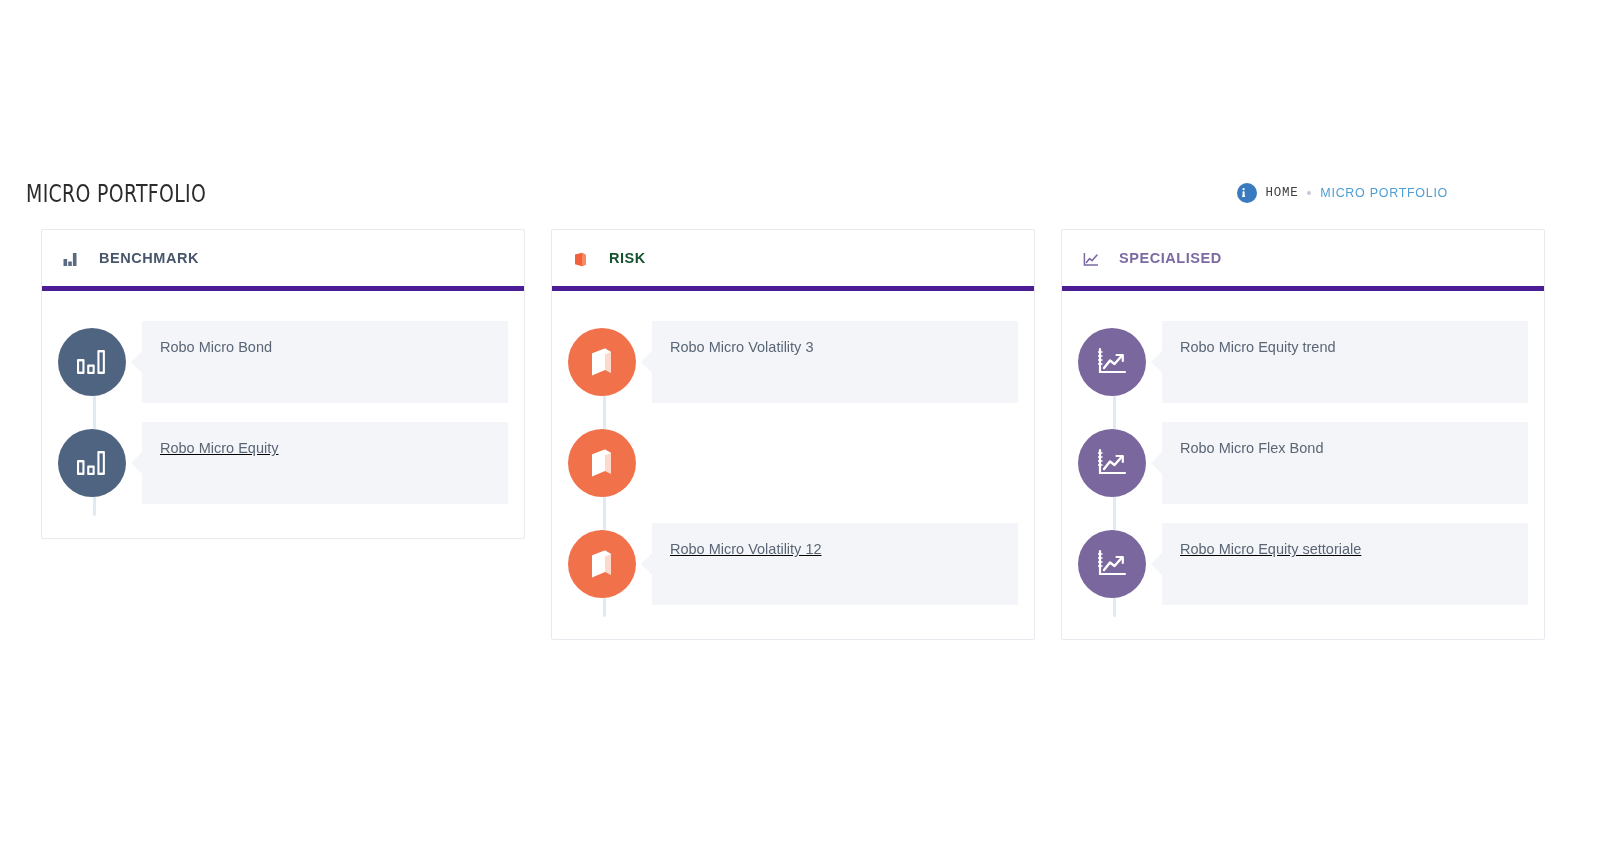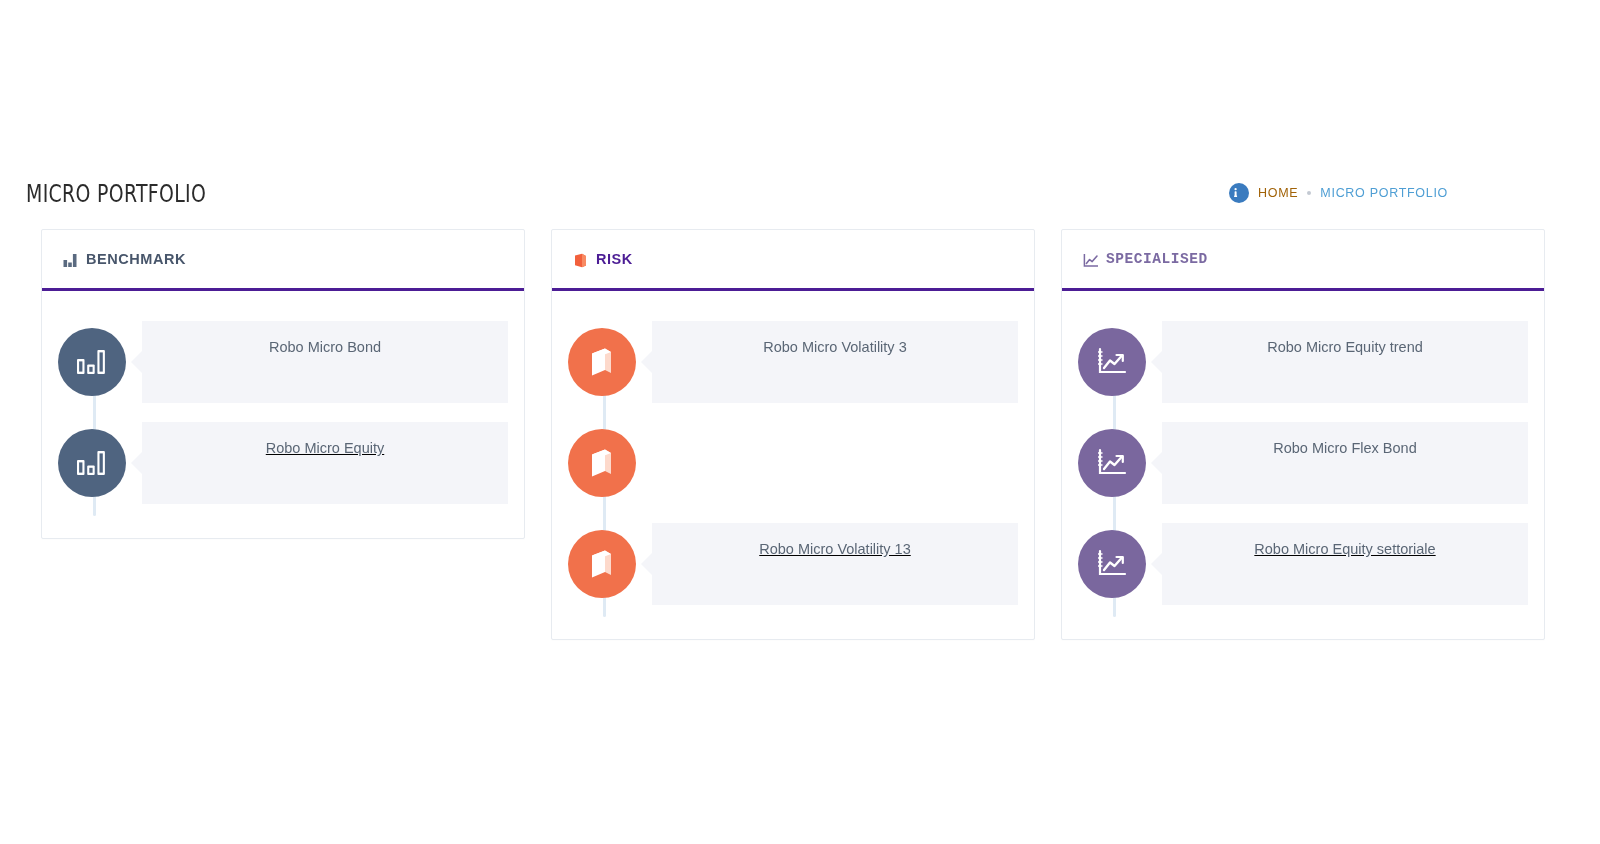--- a/index.html
+++ b/index.html
@@ -59,22 +59,23 @@
     height: 20px;
     border-radius: 50%;
     background: #3a7bbf;
     display: inline-flex;
     align-items: center;
     justify-content: center;
     flex: 0 0 auto;
   }
   .bc-info-icon svg { display: block; }
   .bc-home {
-    color: #a16207;
+    color: #404040;
     text-decoration: none;
+    font-family: Liberation Mono, monospace;
   }
   .bc-sep {
     width: 4px;
     height: 4px;
     border-radius: 50%;
     background: #c3c9d2;
     display: inline-block;
   }
   .bc-current {
     color: #4e9ed4;
@@ -98,21 +99,22 @@
     width: 484px;
     flex: 0 0 484px;
     box-shadow: 0 1px 1px rgba(0,0,0,0.012);
   }
 
   .card-head {
     height: 61px;
     display: flex;
     align-items: center;
     padding: 0 0 0 20px;
-    border-bottom: 3px solid #4c1d95;
+    border-bottom: 5px solid #4c1d95;
+    gap: 13px;
   }
   .card-head-title {
     font-size: 14.5px;
     font-weight: 700;
     letter-spacing: 0.55px;
     display: inline-block;
   }
   .card-head-icon {
     display: inline-flex;
     align-items: center;
@@ -143,21 +145,20 @@
     background: #dfeaf4;
     border-radius: 2px;
   }
 
   .tl-item {
     position: relative;
     display: flex;
     align-items: flex-start;
     margin-bottom: 19px;
     min-height: 82px;
-    text-align: center;
   }
   .tl-item:last-child { margin-bottom: 0; text-decoration: underline; }
 
   .tl-bullet {
     position: relative;
     z-index: 2;
     width: 68px;
     height: 68px;
     flex: 0 0 68px;
     border-radius: 50%;
@@ -188,22 +189,22 @@
     border-right: 11px solid #f4f5f9;
   }
   .tl-label {
     font-size: 14.5px;
     color: #5a6675;
     line-height: 1.3;
   }
 
   
   .accent-benchmark .card-head-title { color: #48566b; }
-  .accent-risk .card-head-title { color: #4c1d95; }
-  .accent-specialised .card-head-title { color: #7b6aa2; font-family: Liberation Mono, monospace; }
+  .accent-risk .card-head-title { color: #14532d; }
+  .accent-specialised .card-head-title { color: #7b6aa2; }
 </style>
 </head>
 <body>
 
 <div class="page">
 
   <div class="page-head">
     <div class="page-title">MICRO PORTFOLIO</div>
 
     <div class="breadcrumb">
@@ -312,21 +313,21 @@
 
           <div class="tl-item">
             <div class="tl-bullet" style="background:#f1714b">
               <svg width="28" height="30" viewBox="0 0 28 30">
                 <path d="M4 6.5 L17 1.5 L17 23 L4 28.5 Z" fill="#ffffff"></path>
                 <path d="M17 1.5 L23 5 L23 26 L17 23 Z" fill="#fdd9cb"></path>
                 <path d="M4 6.5 L17 1.5 L23 5 L9.8 10 Z" fill="#ffffff"></path>
               </svg>
             </div>
             <div class="tl-panel">
-              <span class="tl-label">Robo Micro Volatility 13</span>
+              <span class="tl-label">Robo Micro Volatility 12</span>
             </div>
           </div>
 
         </div>
       </div>
     </div>
 
     <div class="card accent-specialised">
       <div class="card-head">
         <span class="card-head-icon">

